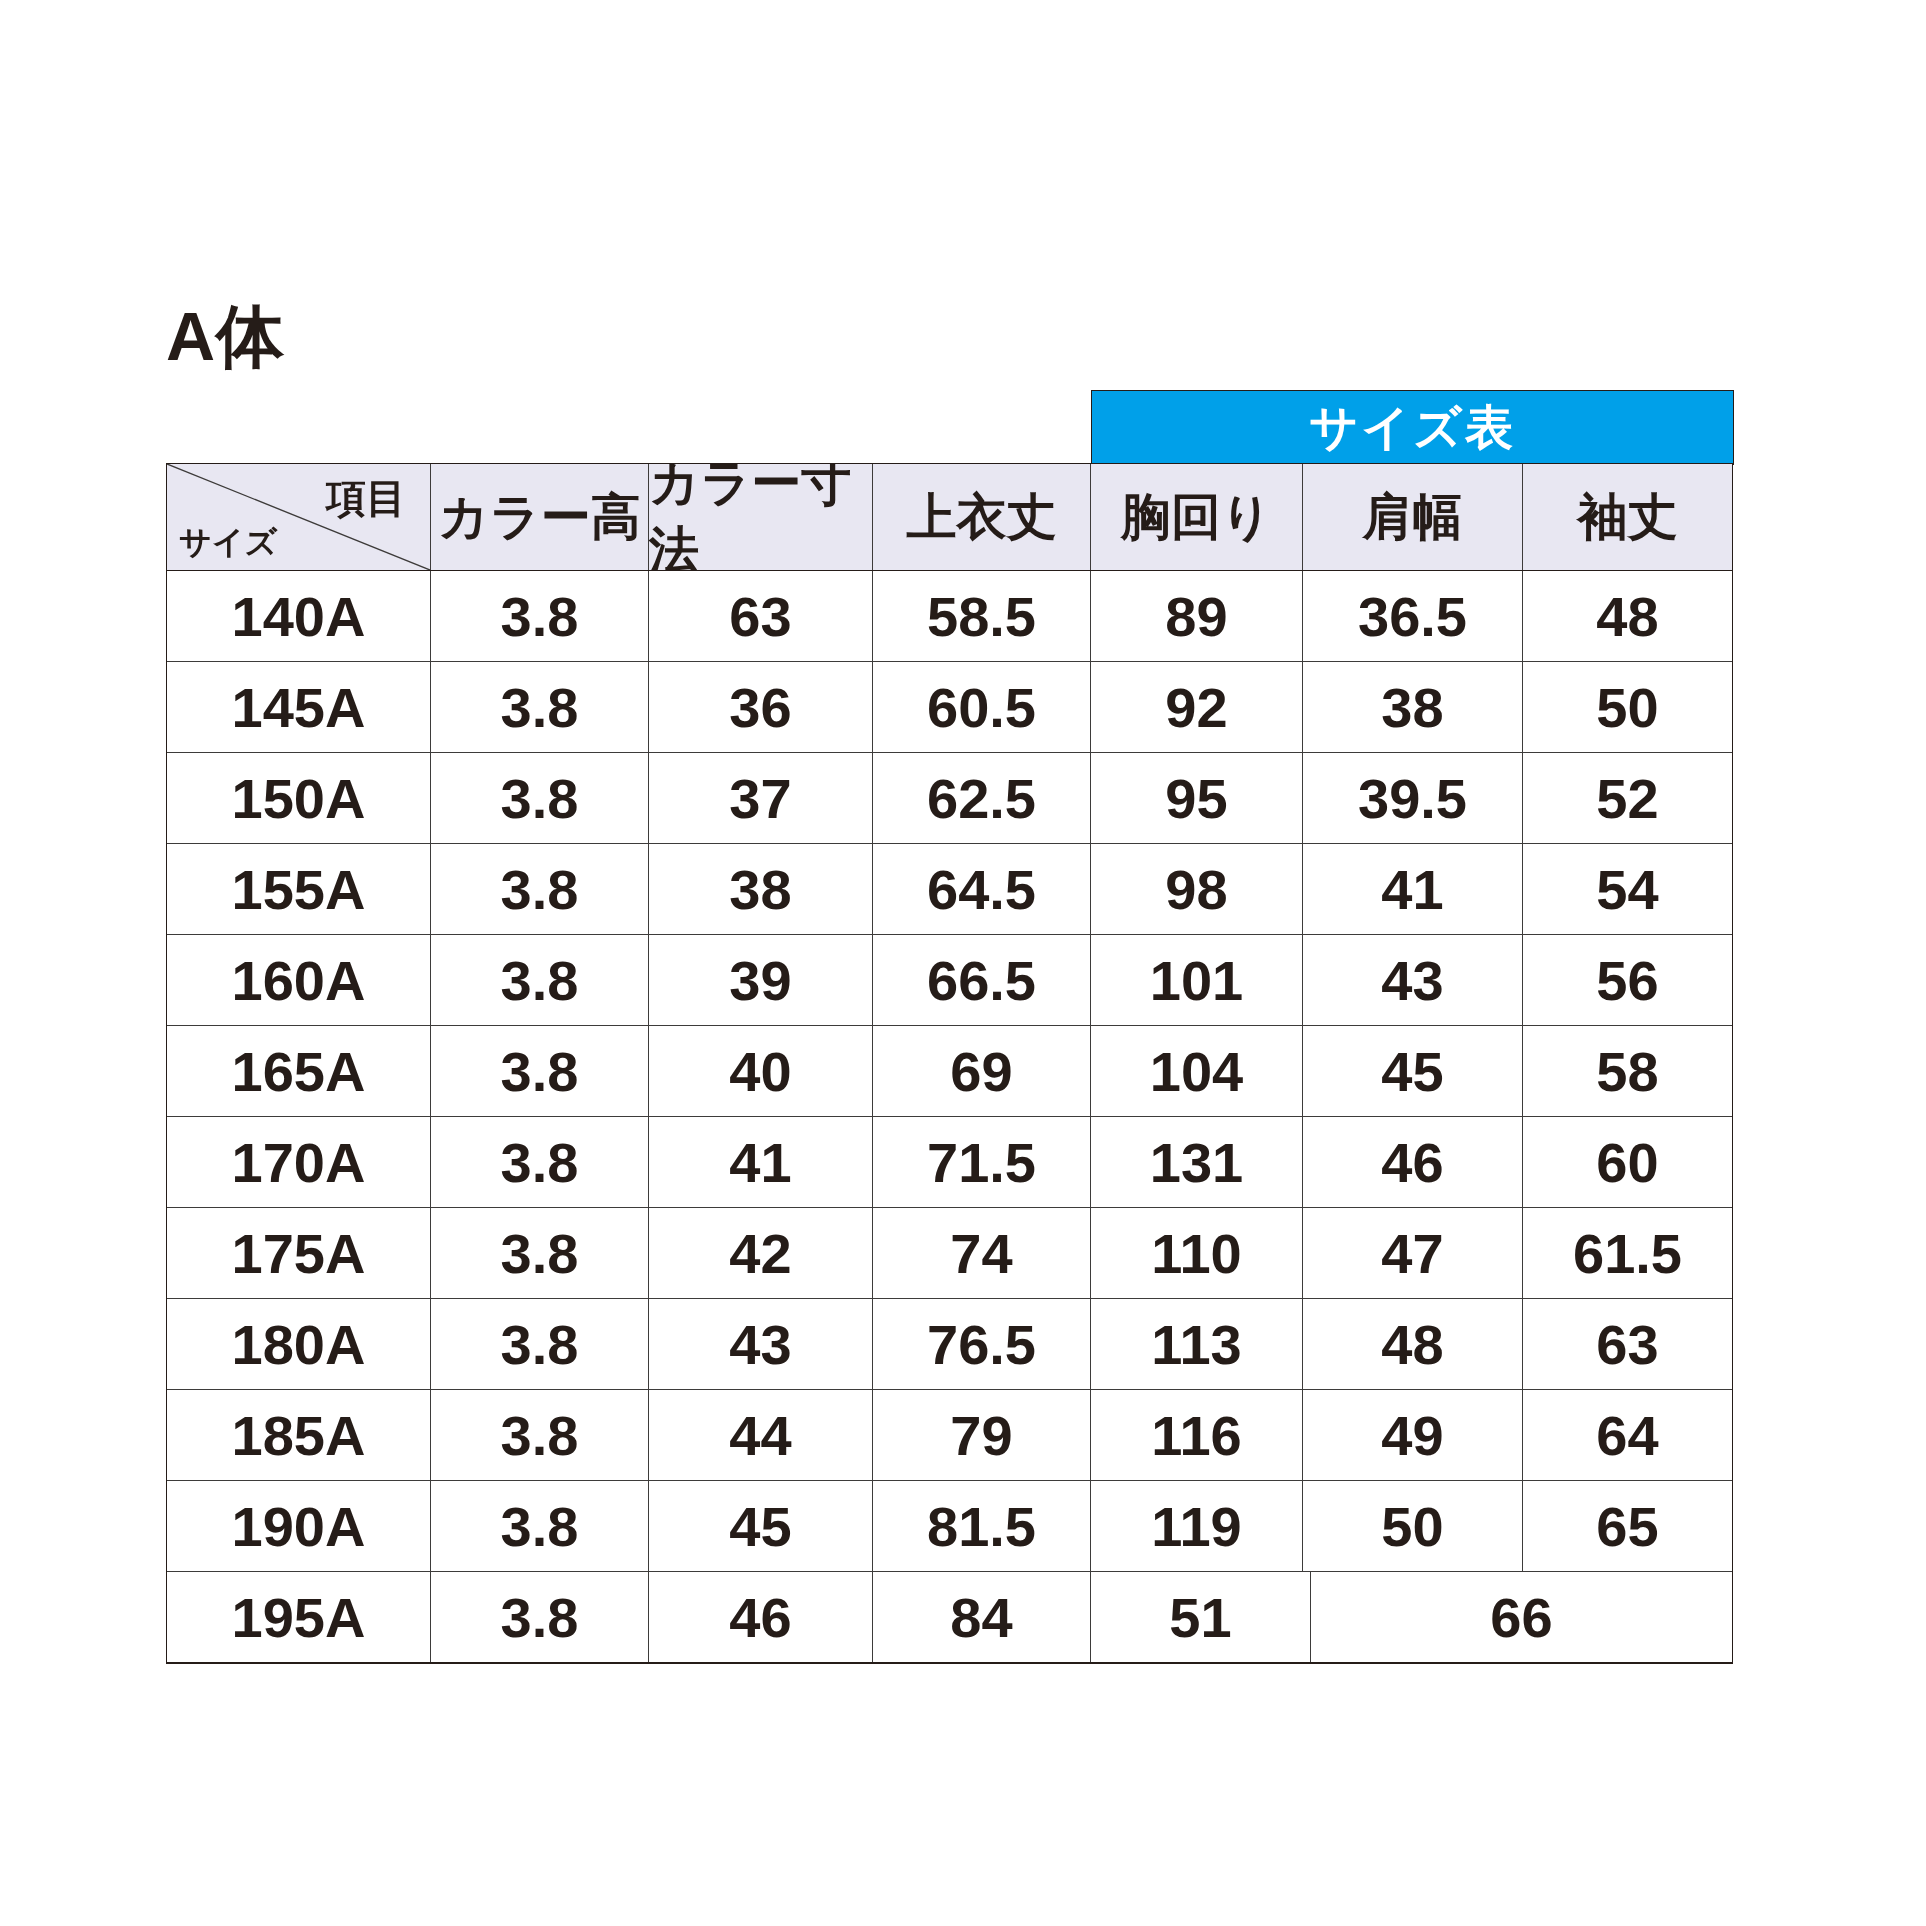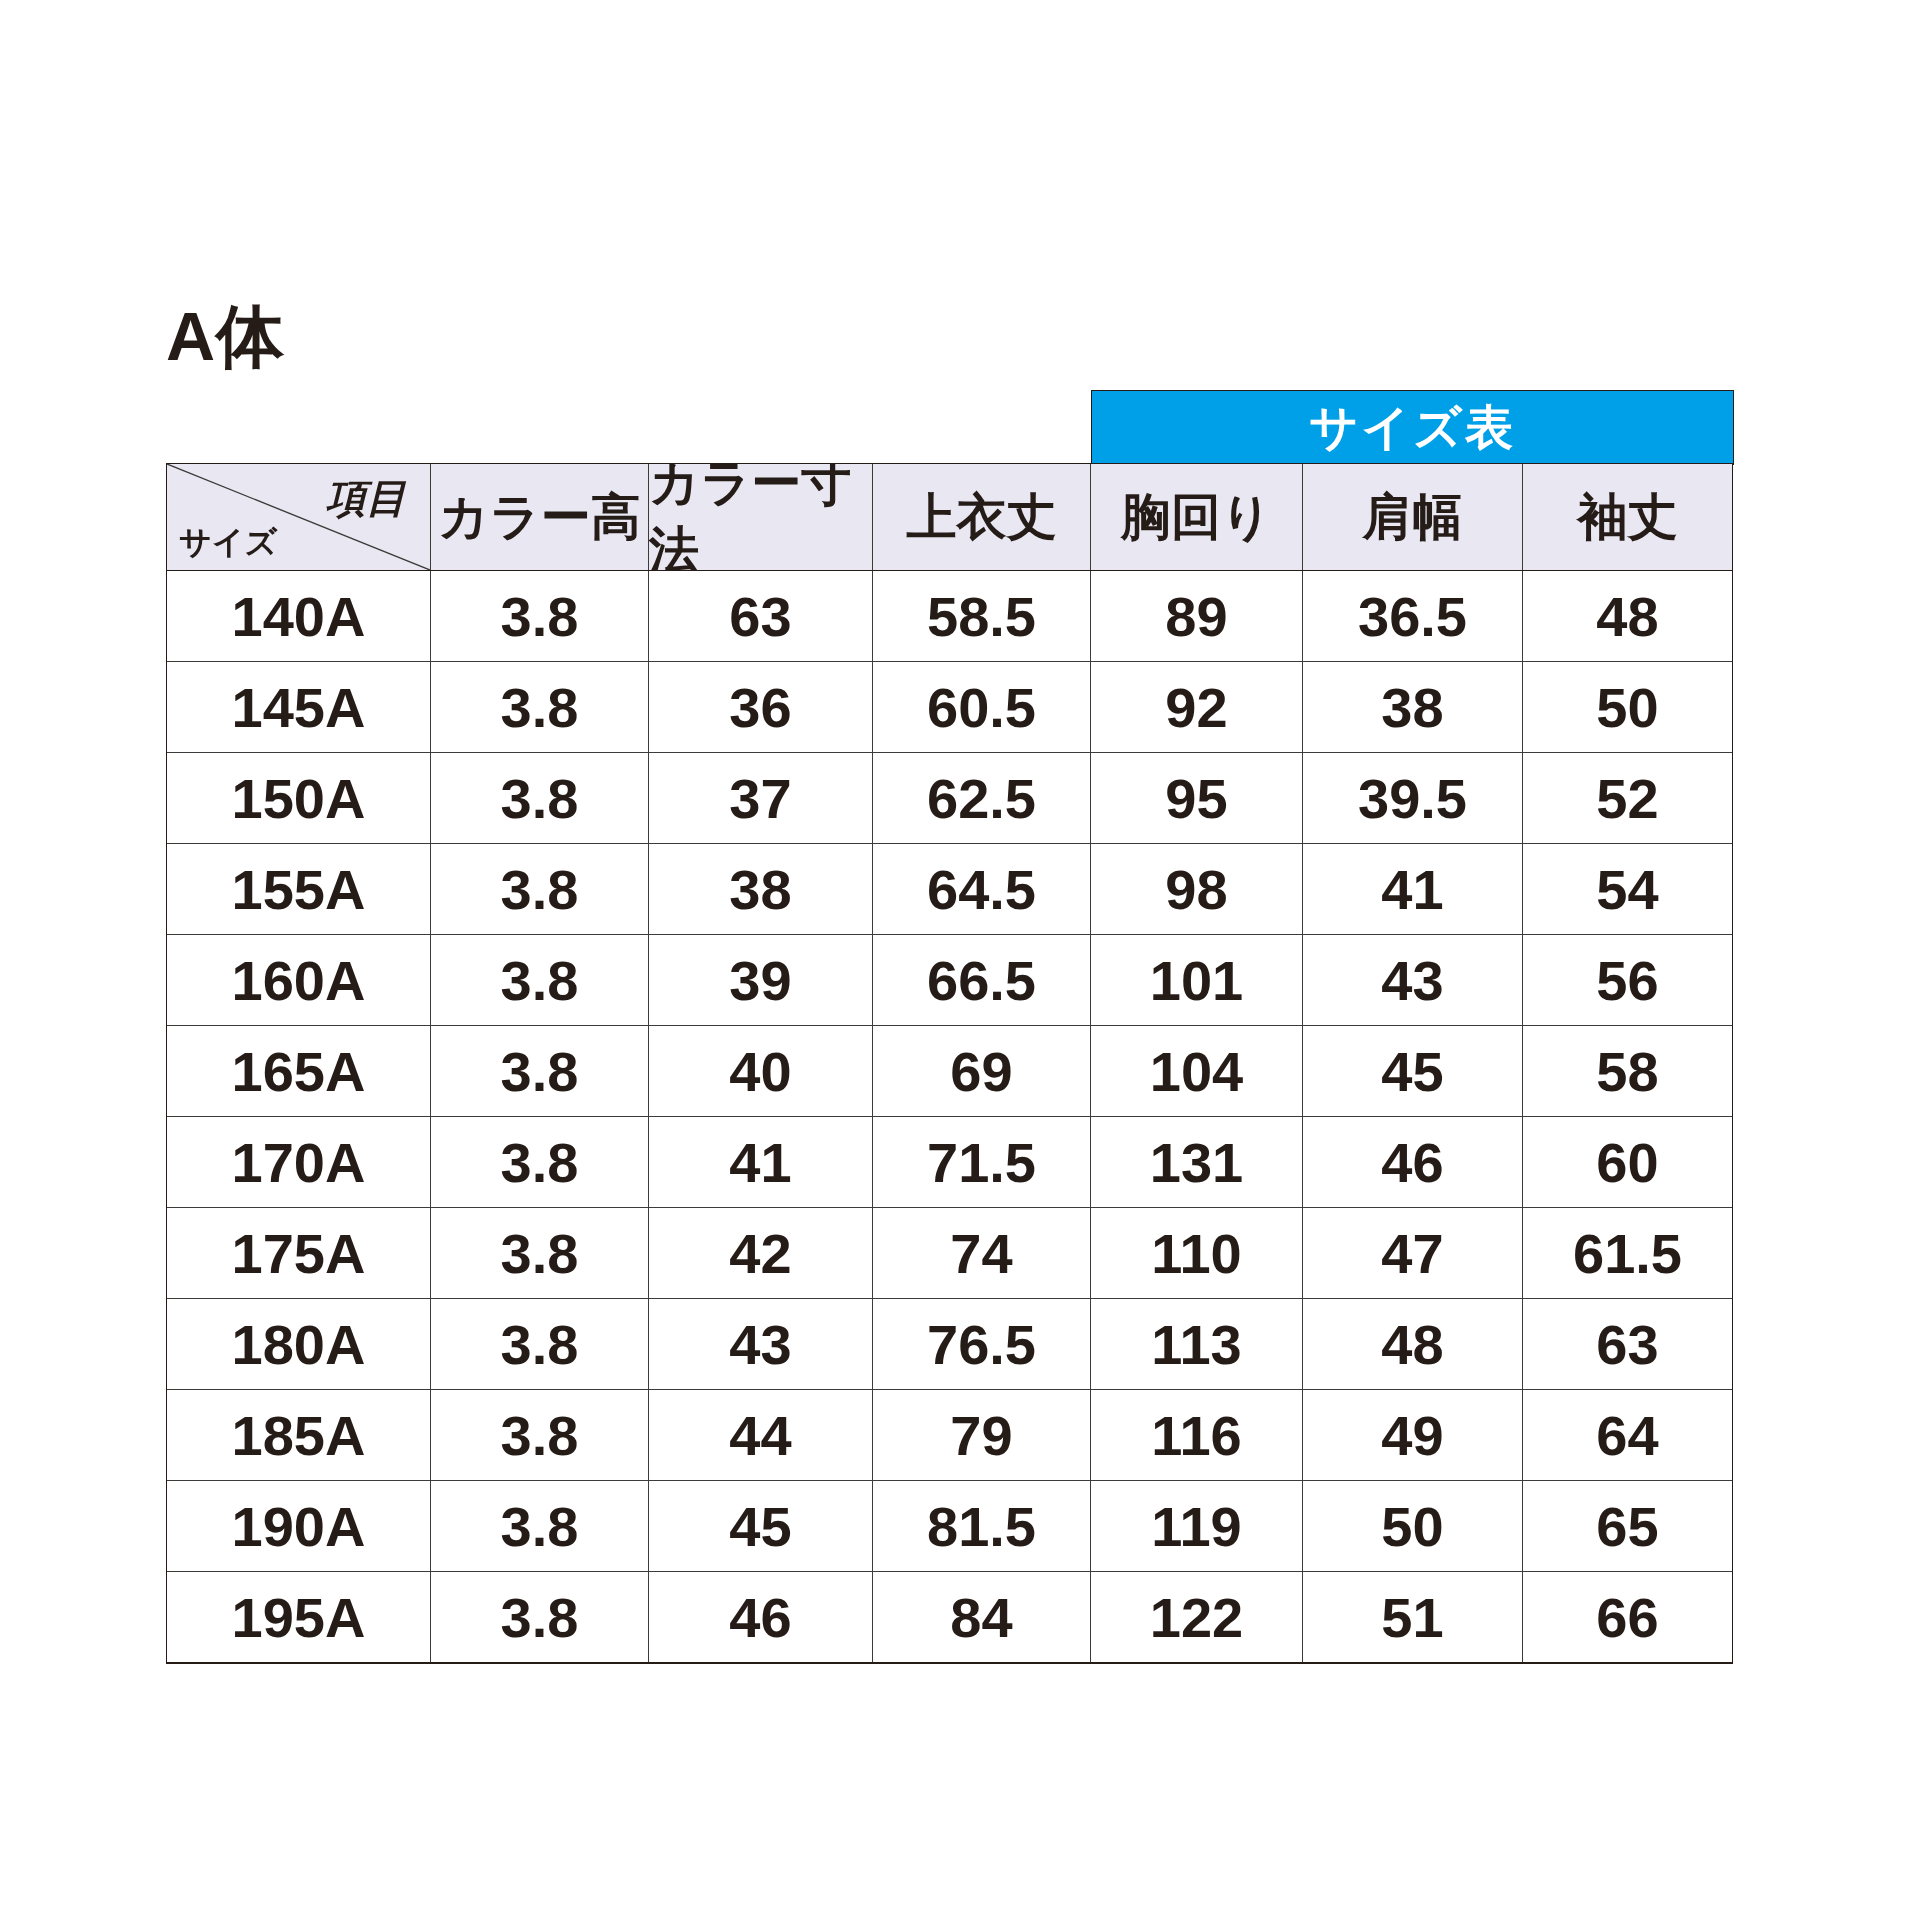--- a/index.html
+++ b/index.html
@@ -84,21 +84,21 @@
   .corner{
     position:relative;
     justify-content:flex-start;
     align-items:flex-start;
     padding:0;
   }
   .corner svg{position:absolute;left:0;top:0;width:100%;height:100%;}
   .corner-top{
     position:absolute;
     right:24px;top:6.5px;
-    font-size:40px;font-weight:bold;font-style:italic;
+    font-size:40px;font-weight:bold;
   }
   .corner-bottom{
     position:absolute;
     left:12px;bottom:5.5px;
     font-size:32px;font-weight:bold;
   }
 </style>
 </head>
 <body>
 
@@ -222,19 +222,18 @@
     <div class="td c3">81.5</div>
     <div class="td c4">119</div>
     <div class="td c5">50</div>
     <div class="td c6">65</div>
   </div>
       <div class="tr">
     <div class="td c0">195A</div>
     <div class="td c1">3.8</div>
     <div class="td c2">46</div>
     <div class="td c3">84</div>
-    <div class="td c4">122</div>
     <div class="td c5">51</div>
     <div class="td c6">66</div>
   </div>
     </div>
 </div>
 
 
 </body></html>

